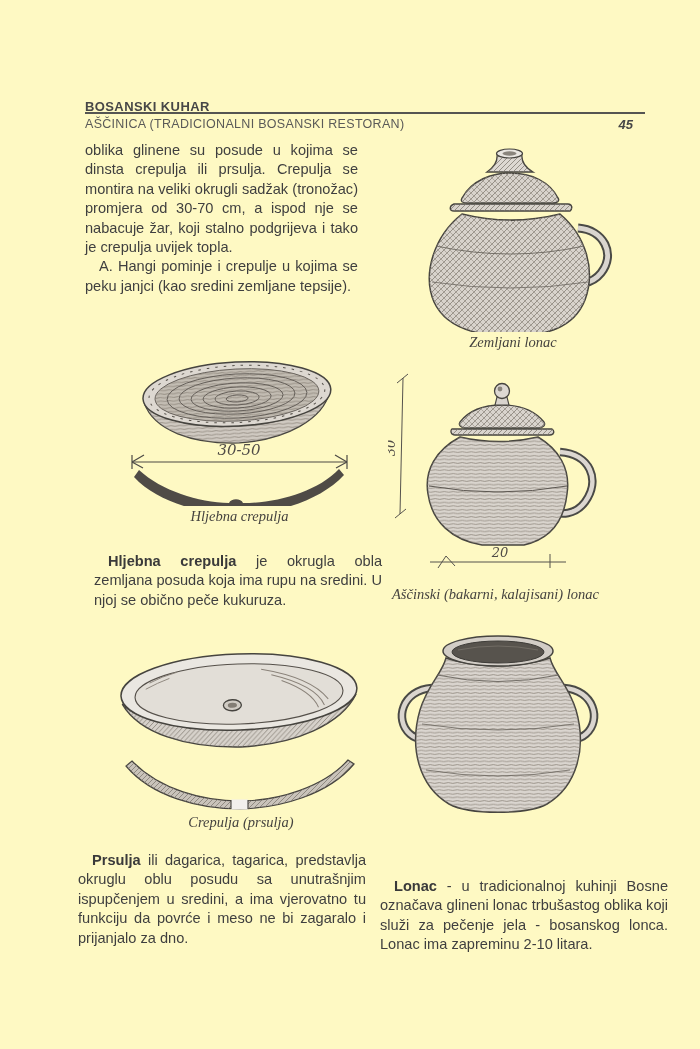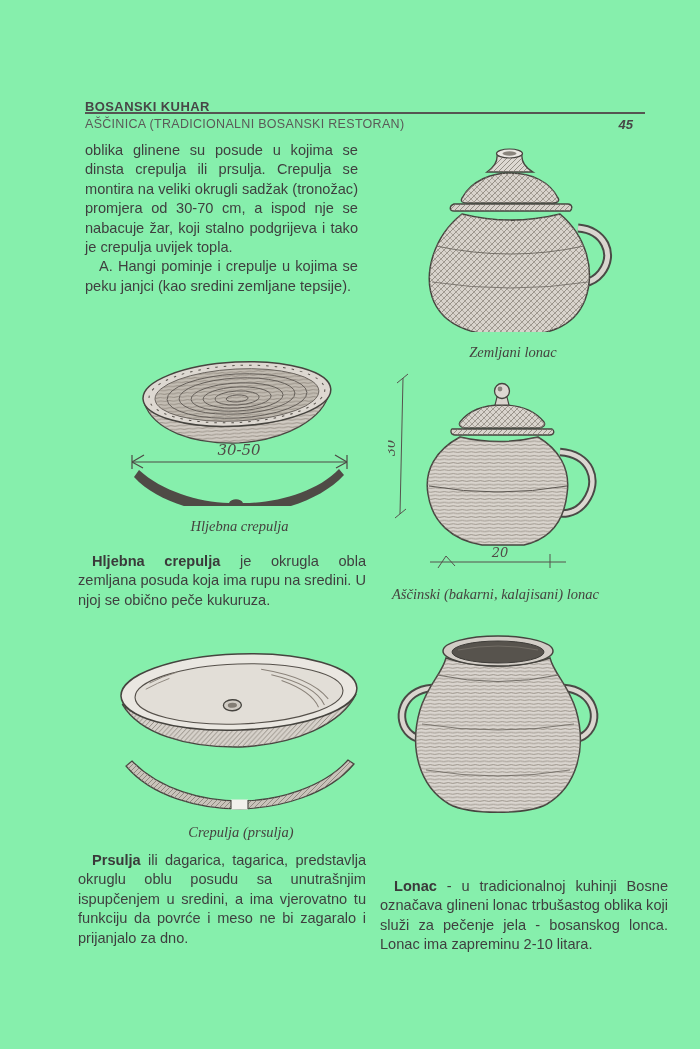--- a/index.html
+++ b/index.html
@@ -1,56 +1,56 @@
 <!DOCTYPE html>
 <html><head>
 <meta charset="utf-8">
 <style>
   * { margin:0; padding:0; box-sizing:border-box; }
   html,body { width:700px; }
   body { font-family:"Liberation Sans", sans-serif; }
   .page {
     position:relative; width:700px; height:1049px;
-    background:#86efac; overflow:hidden; color:#3f3f3f;
+    background:#fef9c3; overflow:hidden; color:#3f3f3f;
   }
   
   .book-title {
     position:absolute; left:85px; top:99px;
     font-size:13px; font-weight:bold; letter-spacing:.4px; color:#474747;
   }
   .header-rule {
     position:absolute; left:85px; top:112px; width:560px; height:2px;
     background:#555552;
   }
   .chapter-row {
     position:absolute; left:85px; top:117px; width:560px;
     display:flex; justify-content:space-between; align-items:flex-start;
   }
   .chapter { font-size:12.5px; letter-spacing:.3px; color:#5a5a58; }
   .pageno  { font-size:13px; font-weight:bold; font-style:italic; color:#474747; padding-right:12px; }
   
   .col-block { position:absolute; }
   #blk1 { left:85px;  top:141px; width:273px; }
-  #blk2 { left:78px;  top:552px; width:288px; }
+  #blk2 { left:94px;  top:552px; width:288px; }
   #blk3 { left:78px;  top:851px; width:288px; }
   #blk4 { left:380px; top:877px; width:288px; }
   .para {
     font-size:14.6px; line-height:19.4px; text-align:justify; color:#3f3f3f;
   }
   .para.indent { text-indent:14px; }
   .lead { font-weight:bold; color:#3a3a3a; }
   
   .fig { position:absolute; text-align:center; }
   #fig-zemljani { left:408px; top:142px; width:210px; }
   #fig-hljebna  { left:122px; top:356px; width:235px; }
   #fig-ascinski { left:388px; top:364px; width:215px; }
   #fig-crepulja { left:112px; top:650px; width:258px; }
   #fig-teferic  { left:392px; top:630px; width:212px; }
   figcaption {
-    margin-top:12px;
+    margin-top:2px;
     font-family:"Liberation Serif", serif; font-style:italic;
     font-size:14.5px; color:#45433f; white-space:nowrap;
   }
   #fig-ascinski figcaption { margin-top:14px; }
   svg { display:block; margin:0 auto; }
   .dimtext {
     font-family:"DejaVu Serif", serif; font-style:italic;
     fill:#504c47;
   }
 </style>

